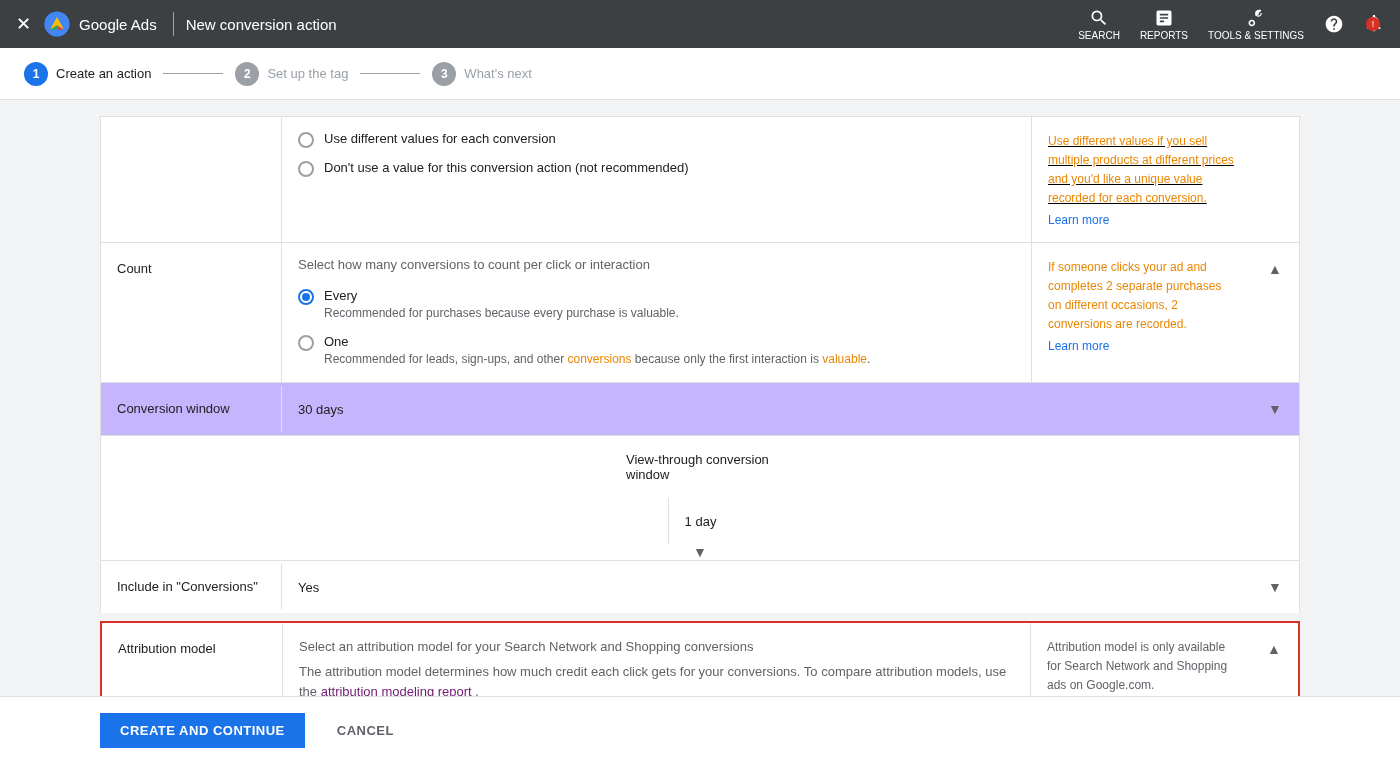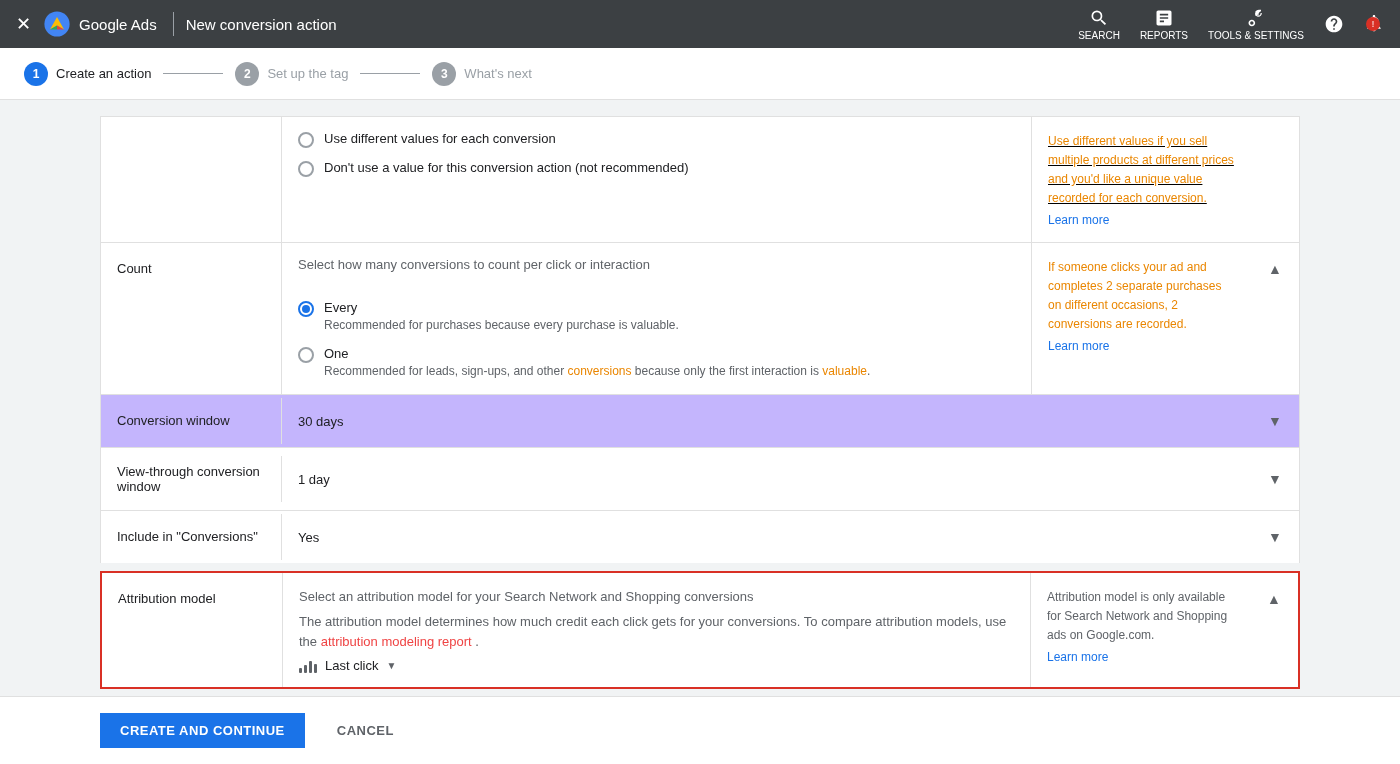--- a/index.html
+++ b/index.html
@@ -186,21 +186,21 @@
     }
 
     
     .attr-desc {
       font-size: 13px;
       color: #5f6368;
       margin-bottom: 6px;
       line-height: 1.5;
     }
     .attr-desc .link {
-      color: #ef4444;
+      color: #701a75;
       cursor: pointer;
       text-decoration: none;
       text-align: center;
     }
     .attr-model-select {
       display: flex;
       align-items: center;
       gap: 8px;
     }
     .bar-chart-icon {
@@ -382,21 +382,21 @@
           <a class="learn-more">Learn more</a>
         </div>
         <div style="width:48px; display:flex; align-items:flex-start; justify-content:center; padding:18px 0;"></div>
       </div>
     </div>
 
     <div style="background:#fff; border:1px solid #e0e0e0; border-bottom:none;">
       <div style="display:flex; align-items:stretch;">
         <div class="section-label-col">Count</div>
         <div style="flex:1; padding:14px 16px; border-left:1px solid #e0e0e0;">
-          <div style="font-size:13px; color:#5f6368; margin-bottom:28px;">Select how many conversions to count per click or interaction</div>
+          <div style="font-size:13px; color:#5f6368; margin-bottom:16px;">Select how many conversions to count per click or interaction</div>
           <div class="radio-option">
             <div class="radio-circle selected">
               <div class="radio-inner"></div>
             </div>
             <div class="radio-text-group">
               <div class="radio-label">Every</div>
               <div class="radio-desc">Recommended for purchases because every purchase is valuable.</div>
             </div>
           </div>
           <div class="radio-option">
@@ -426,21 +426,21 @@
         <div style="flex:1; padding:14px 16px; border-left:1px solid #e0e0e0;">
           <span class="collapse-value">30 days</span>
         </div>
         <div style="width:48px; display:flex; align-items:center; justify-content:center;">
           <span class="chevron-down">▼</span>
         </div>
       </div>
     </div>
 
     <div style="background:#fff; border:1px solid #e0e0e0; border-bottom:none;">
-      <div style="display:flex; align-items:center; min-height:52px;">
+      <div style="display:flex; align-items:center; min-height:52px;flex-direction:column;">
         <div class="section-label-col" style="padding-top:16px; padding-bottom:16px;">View-through conversion window</div>
         <div style="flex:1; padding:14px 16px; border-left:1px solid #e0e0e0;">
           <span class="collapse-value">1 day</span>
         </div>
         <div style="width:48px; display:flex; align-items:center; justify-content:center;">
           <span class="chevron-down">▼</span>
         </div>
       </div>
     </div>
 

